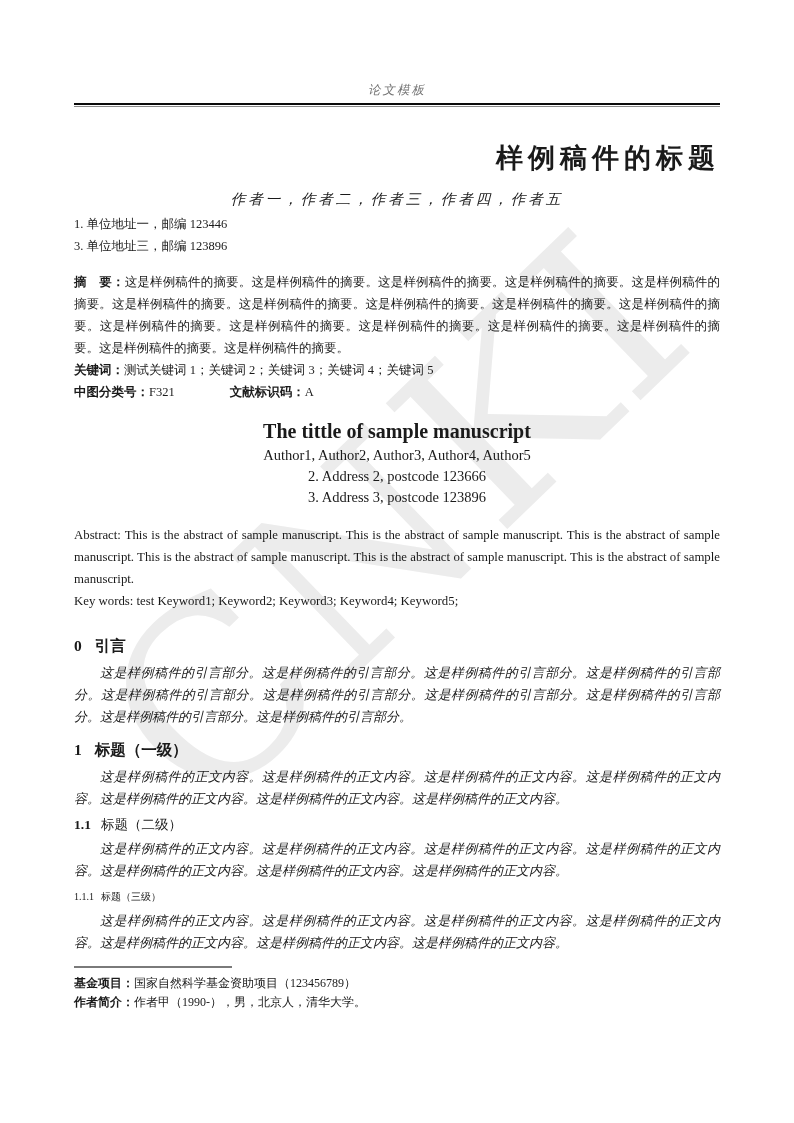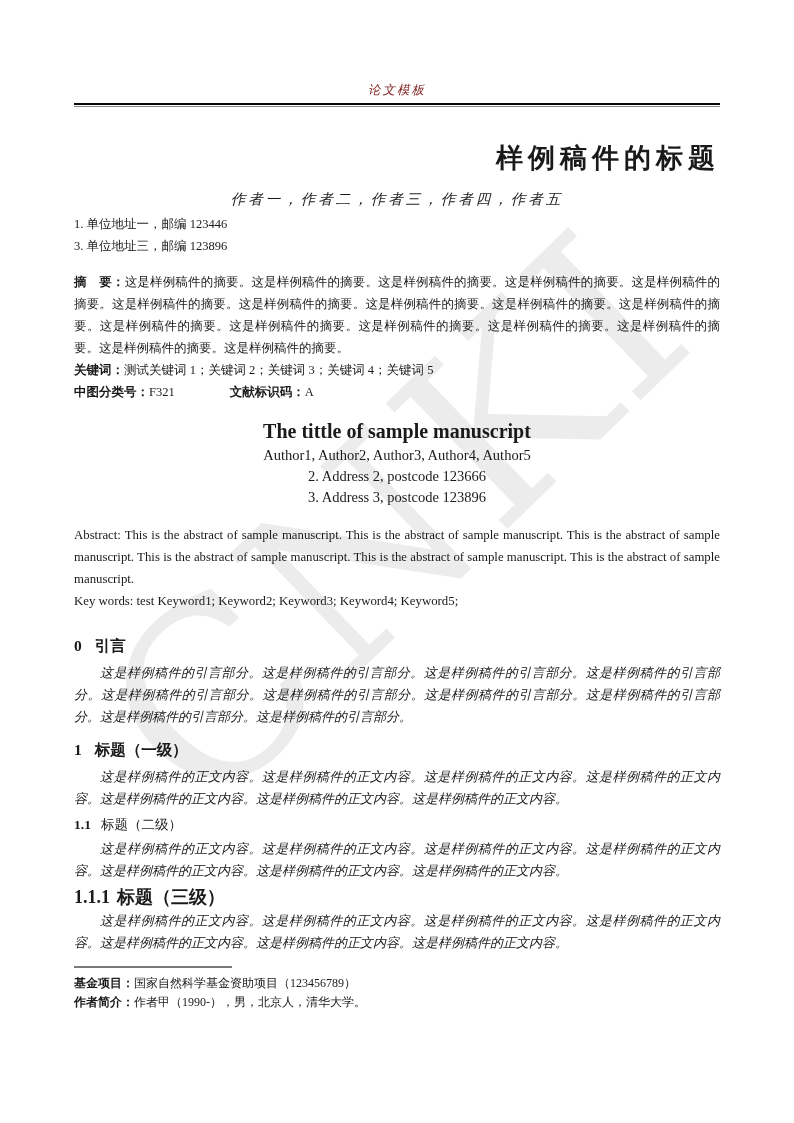--- a/index.html
+++ b/index.html
@@ -22,21 +22,21 @@
     color:#ececec;
     letter-spacing:6px;
     white-space:nowrap;
     z-index:0;
     pointer-events:none;
   }
   .content{position:relative;z-index:1;padding:0 74px;}
 
   
   .running-header{padding-top:82px;text-align:center;}
-  .header-text{font-size:12.5px;line-height:17px;font-style:italic;letter-spacing:2px;color:#7f1d1d;}
+  .header-text{font-size:12.5px;line-height:17px;font-style:italic;letter-spacing:2px;color:#737373;}
   .header-rule{margin-top:4px;height:1px;border-top:2px solid #0a0a0a;border-bottom:1px solid #8a8a8a;}
 
   
   .cn-title{
     margin:33px 0 0;text-align:right;
     font-family:"Liberation Sans","DejaVu Sans",sans-serif;
     font-weight:bold;font-size:27px;line-height:37px;letter-spacing:5px;
   }
   .cn-authors{margin-top:12px;text-align:center;font-style:italic;font-size:14.5px;line-height:20px;letter-spacing:3px;}
   .cn-addresses{margin-top:5px;text-align:left;font-size:12.5px;line-height:21.5px;}
@@ -55,21 +55,21 @@
 
   
   .h-l1{
     margin:12px 0 0;font-size:15.5px;line-height:20px;
     font-family:"Liberation Sans","DejaVu Sans",sans-serif;font-weight:bold;
   }
   .h-l1.first{margin-top:24px;}
   .h-l1 .h-num{margin-right:13px;font-family:"Liberation Serif",serif;}
   .h-l2{margin:6px 0 0;font-size:13.5px;line-height:18px;font-weight:normal;}
   .h-l2 .h-num{font-weight:bold;margin-right:10px;}
-  .h-l3{margin:6px 0 0;font-size:18px;line-height:18px;font-weight:bold;}
+  .h-l3{margin:6px 0 0;font-size:10px;line-height:18px;font-weight:normal;}
   .h-l3 .h-num{margin-right:7px;}
   .body-para{margin:6px 0 0;font-size:13px;line-height:22px;text-align:justify;text-indent:2em;font-style:italic;}
   .body-para.tight{margin-top:4px;}
 
   
   .footnotes{margin-top:12px;font-size:12px;line-height:18.5px;}
   .fn-rule{width:158px;border-top:2px solid #7a7a7a;margin-bottom:6px;}
   .fn-line{white-space:nowrap;}
 </style>
 </head>

